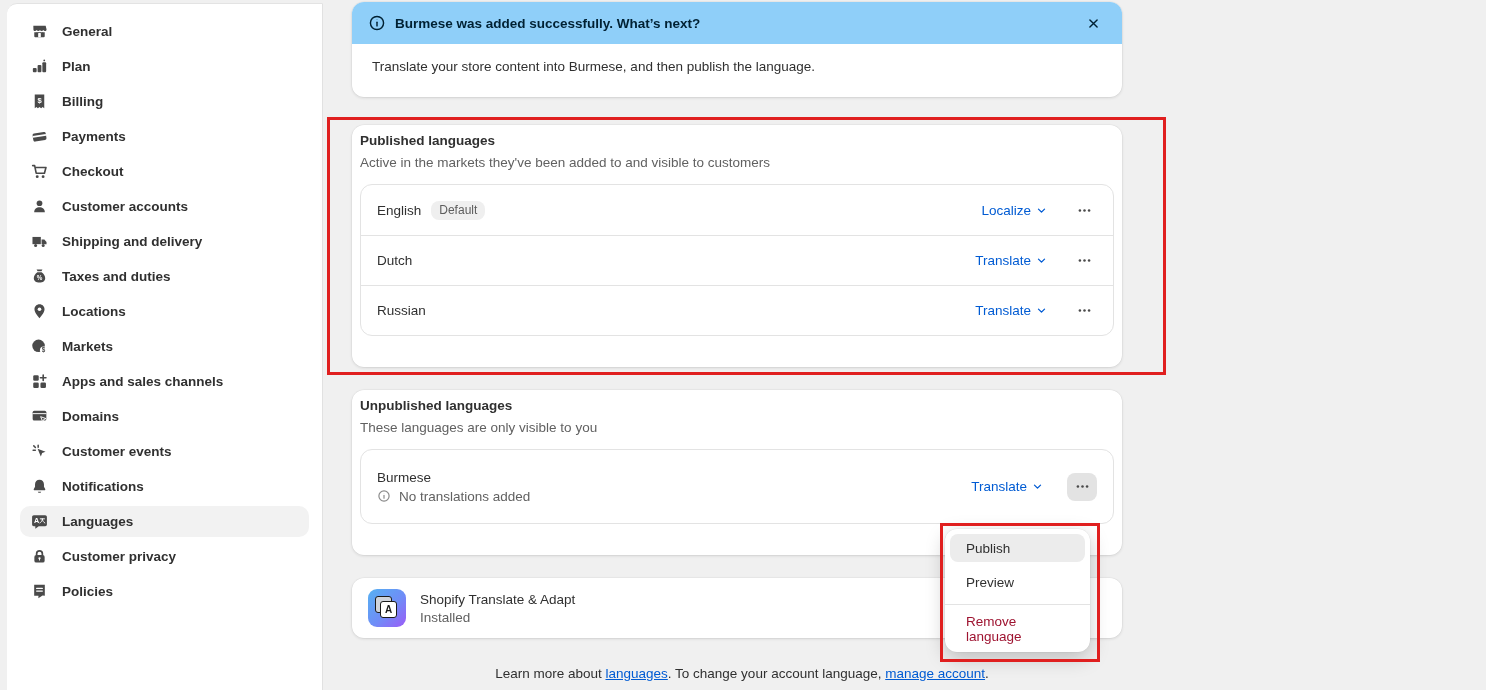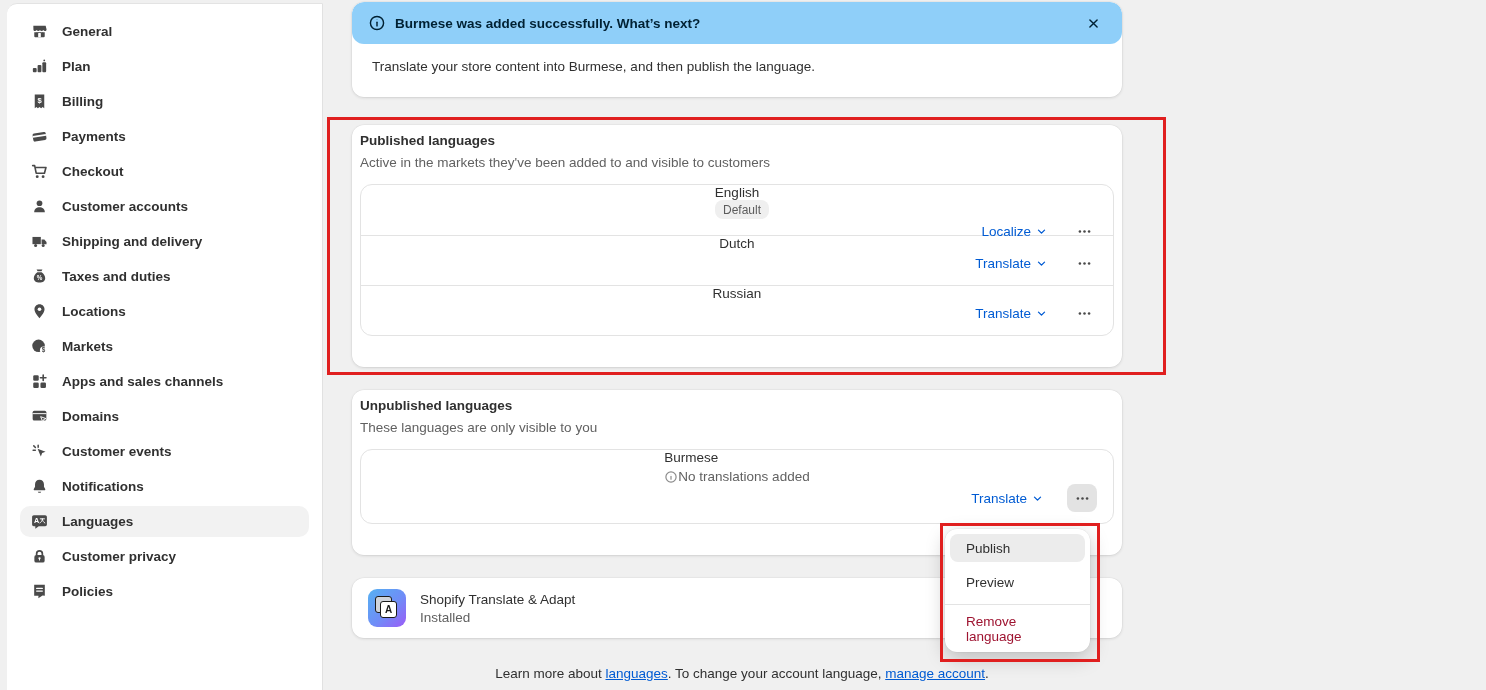--- a/index.html
+++ b/index.html
@@ -27,49 +27,49 @@
 
   .card {
     position:absolute; left:352px; width:770px; background:#fff; border-radius:12px;
     box-shadow:0 1px 3px rgba(26,26,26,.12), 0 0 0 .5px rgba(0,0,0,.05);
   }
 
   
   .banner { top:2px; height:95px; overflow:hidden; }
   .banner-head {
     background:#8FCFF9; height:42px; display:flex; align-items:center;
-    padding:0 16px; gap:9px;border-radius:12px;
+    padding:0 16px; gap:9px;
   }
   .banner-title { font-size:13.5px; font-weight:700; color:#002133; }
   .banner-close { margin-left:auto; width:26px; height:26px; display:flex; align-items:center; justify-content:center; cursor:pointer; border-radius:6px; }
   .banner-body { padding:15px 20px; font-size:13.5px; color:#303030; }
 
   
   .sec-pad { padding:8px; }
   .sec-title { font-size:13.5px; font-weight:700; color:#303030; }
   .sec-sub { font-size:13.5px; color:#616161; margin-top:7px; }
   .lang-list { margin-top:14px; border:1px solid #e3e3e3; border-radius:12px; overflow:hidden; }
-  .lang-row { display:flex; align-items:center; height:50px; padding:0 16px;flex-direction:column; }
+  .lang-row { display:flex; align-items:center; height:50px; padding:0 16px; }
   .lang-row + .lang-row { border-top:1px solid #e3e3e3; }
   .lang-name { font-size:13.5px; color:#303030; }
   .badge {
     margin-left:10px; background:#efefef; color:#5c5c5c; font-size:12px;
     padding:2.5px 8px; border-radius:8px;
   }
   .row-actions { margin-left:auto; display:flex; align-items:center; gap:24px; }
   .action-link { display:flex; align-items:center; gap:5px; color:#005BD3; font-size:13.5px; font-weight:500; cursor:pointer; }
   .dots-btn { display:flex; align-items:center; justify-content:center; width:26px; height:24px; border-radius:8px; cursor:pointer; }
   .dots-btn.pressed { background:#e3e3e3; width:30px; height:28px; }
   .dots-btn svg { width:17px; height:17px; fill:#4a4a4a; }
 
   .published-card { top:125px; height:242px; }
   .unpublished-card { top:390px; height:165px; }
   .lang-row.tall { height:73px; align-items:center; }
   .two-line { display:flex; flex-direction:column; gap:4px; }
-  .status-line { display:flex; align-items:center; gap:0; font-size:13.5px; color:#616161; }
+  .status-line { display:flex; align-items:center; gap:8px; font-size:13.5px; color:#616161; }
 
   
   .app-card { top:578px; height:60px; display:flex; align-items:center; padding:0 16px; gap:14px; }
   .app-icon {
     width:38px; height:38px; border-radius:9px; flex:0 0 38px;
     background:linear-gradient(135deg,#56b1f2 0%,#6f8df7 55%,#9b5cf7 100%);
     position:relative;
   }
   .app-icon .pg { position:absolute; background:#fff; border:1.4px solid #1a1a1a; border-radius:3px; width:17px; height:17px; }
   .app-icon .pg.back { left:7px; top:7px; background:#cfd3da; }

